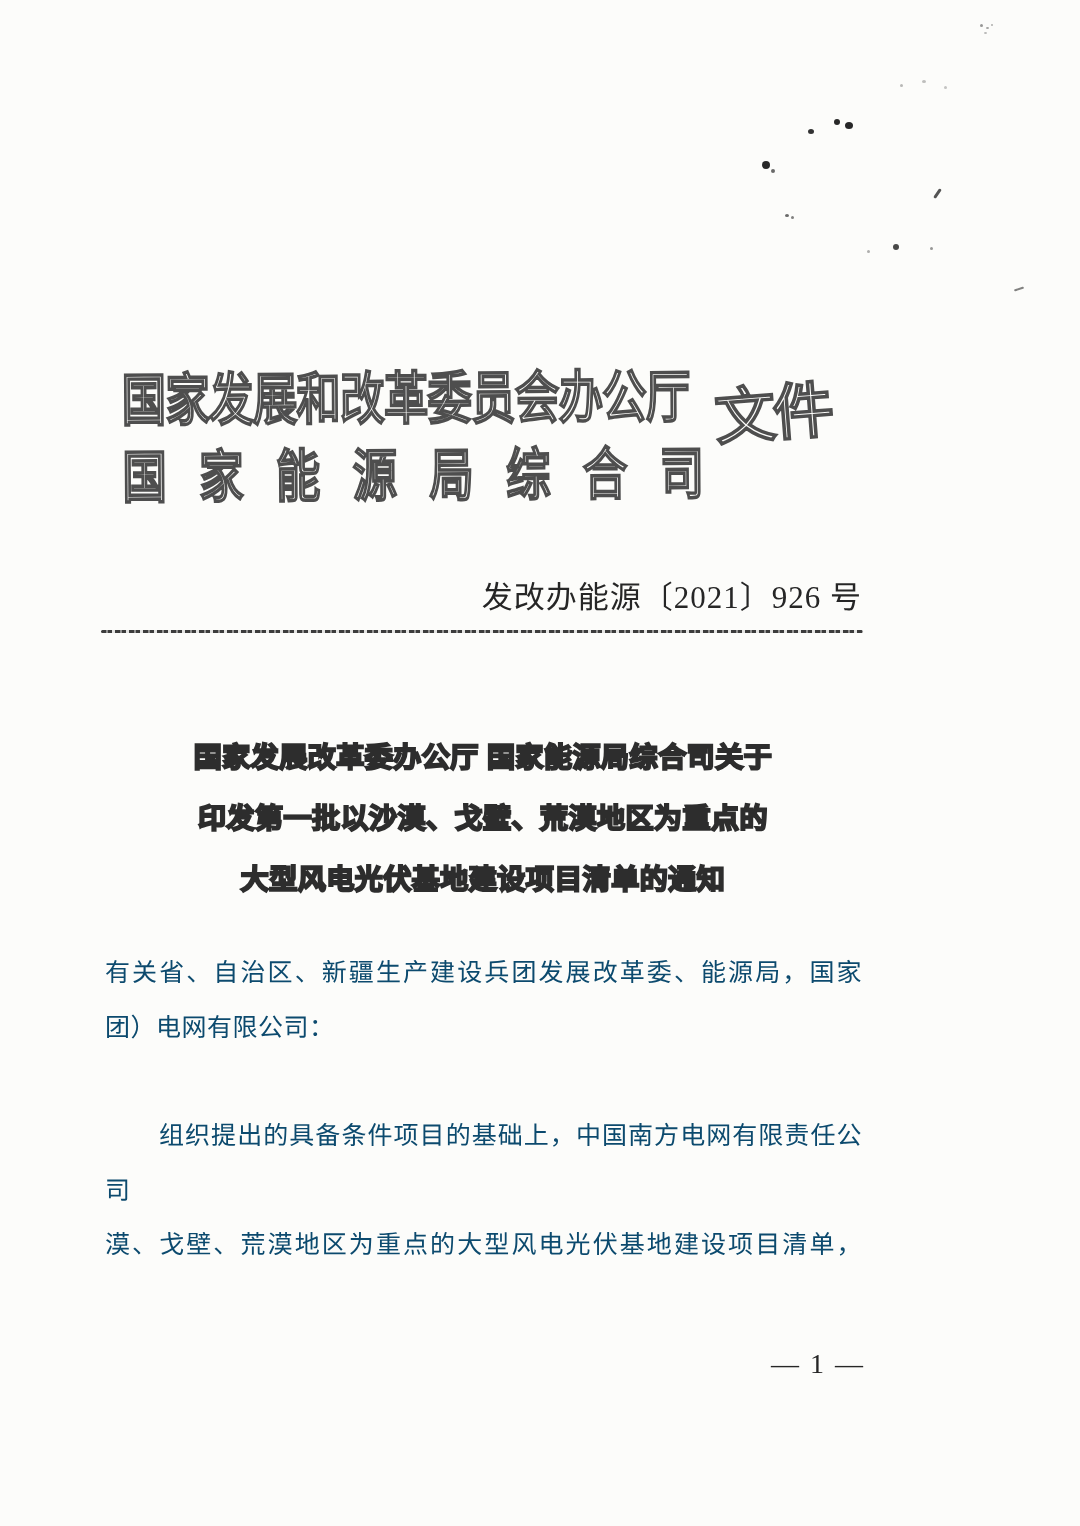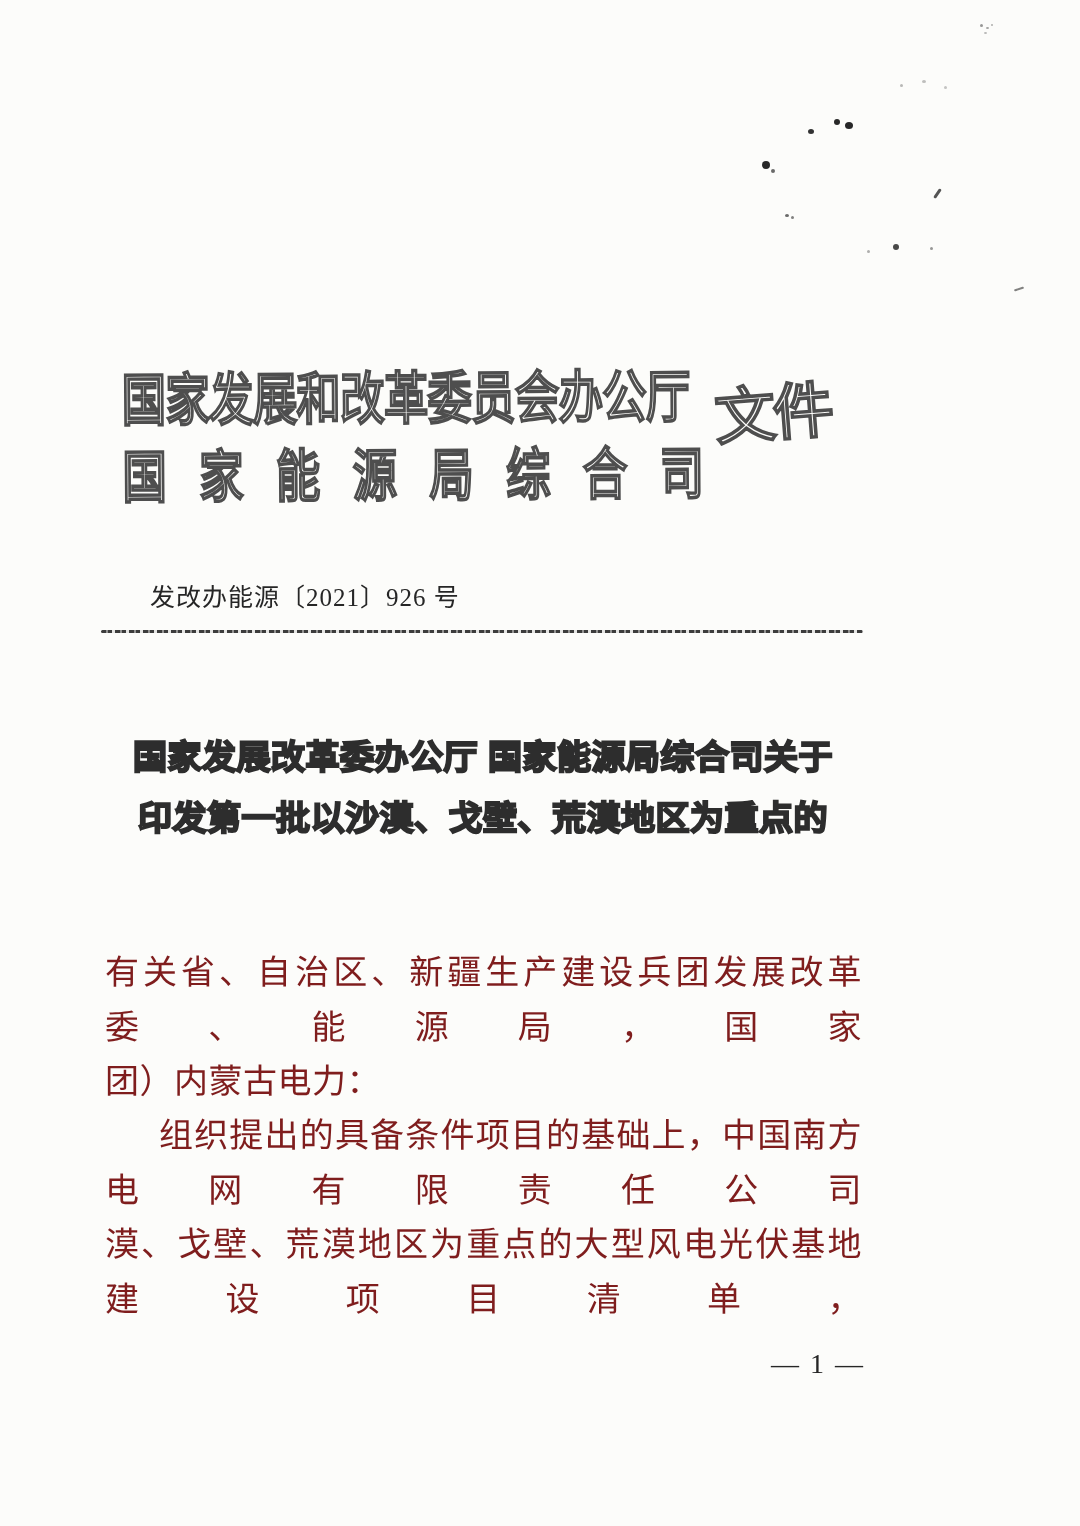--- a/index.html
+++ b/index.html
@@ -32,50 +32,50 @@
     font-size:61px;line-height:61px;font-weight:700;letter-spacing:-3px;
     color:#646464;
     -webkit-text-stroke:1.6px var(--letterhead-outline);
     -webkit-text-fill-color:transparent;
     transform:rotate(-4deg);white-space:nowrap;
   }
 
   
   .doc-number{
     position:absolute;left:104px;top:578px;width:758px;
-    text-align:left;text-indent:46px;
-    font-size:25px;line-height:40px;color:#262626;letter-spacing:1px;
+    text-align:right;text-indent:46px;
+    font-size:31px;line-height:40px;color:#262626;letter-spacing:1px;
   }
 
   
   .divider{
     position:absolute;left:101px;top:630px;width:762px;height:3px;
     background:repeating-linear-gradient(90deg,
       var(--divider) 0 5px, rgba(60,60,60,.55) 5px 7px,
       var(--divider) 7px 11px, rgba(60,60,60,.12) 11px 14px);
     border-radius:2px;
   }
 
   
   .title{position:absolute;left:104px;top:727px;width:758px;text-align:center;}
   .title-line{
     font-family:"Liberation Sans","DejaVu Sans",sans-serif;
-    font-size:34px;line-height:61px;font-weight:700;letter-spacing:0.5px;
+    font-size:28px;line-height:61px;font-weight:700;letter-spacing:0.5px;
     color:#b91c1c;
     -webkit-text-stroke:2.1px #2d2d2d;
     -webkit-text-fill-color:#fbfbf9;
     white-space:nowrap;
   }
 
   
   .body-block{position:absolute;left:105px;width:757px;}
   .salutation{top:946px;}
   .paragraph{top:1109px;}
   .body-line{
-    font-size:34px;line-height:54.5px;color:#7f1d1d;
+    font-size:25px;line-height:54.5px;color:#0c4a6e;
     text-align:justify;text-align-last:justify;
     letter-spacing:0.5px;
   }
   .salutation .body-line:last-child{text-align-last:left;}
   .paragraph .body-line:first-child{text-indent:54px;}
 
   
   .page-number{
     position:absolute;left:758px;top:1346px;width:120px;
     text-align:center;font-size:28px;line-height:36px;color:#262626;letter-spacing:2px;
@@ -98,25 +98,26 @@
     <div class="lh-suffix">文件</div>
   </div>
 
   <div class="doc-number">发改办能源〔2021〕926 号</div>
 
   <div class="divider"></div>
 
   <div class="title">
       <div class="title-line">国家发展改革委办公厅 国家能源局综合司关于</div>
       <div class="title-line">印发第一批以沙漠、戈壁、荒漠地区为重点的</div>
+      <div class="title-line">大型风电光伏基地建设项目清单的通知</div>
     </div>
 
   <div class="body-block salutation">
       <div class="body-line">有关省、自治区、新疆生产建设兵团发展改革委、能源局，国家</div>
-      <div class="body-line">团）内蒙古电力：</div>
+      <div class="body-line">团）电网有限公司：</div>
     </div>
 
   <div class="body-block paragraph">
       <div class="body-line">组织提出的具备条件项目的基础上，中国南方电网有限责任公司</div>
       <div class="body-line">漠、戈壁、荒漠地区为重点的大型风电光伏基地建设项目清单，</div>
     </div>
 
   <div class="page-number">— 1 —</div>
 
   <i class="speck" style="left:980px;top:24px;width:3px;height:3px;opacity:.45"></i>

